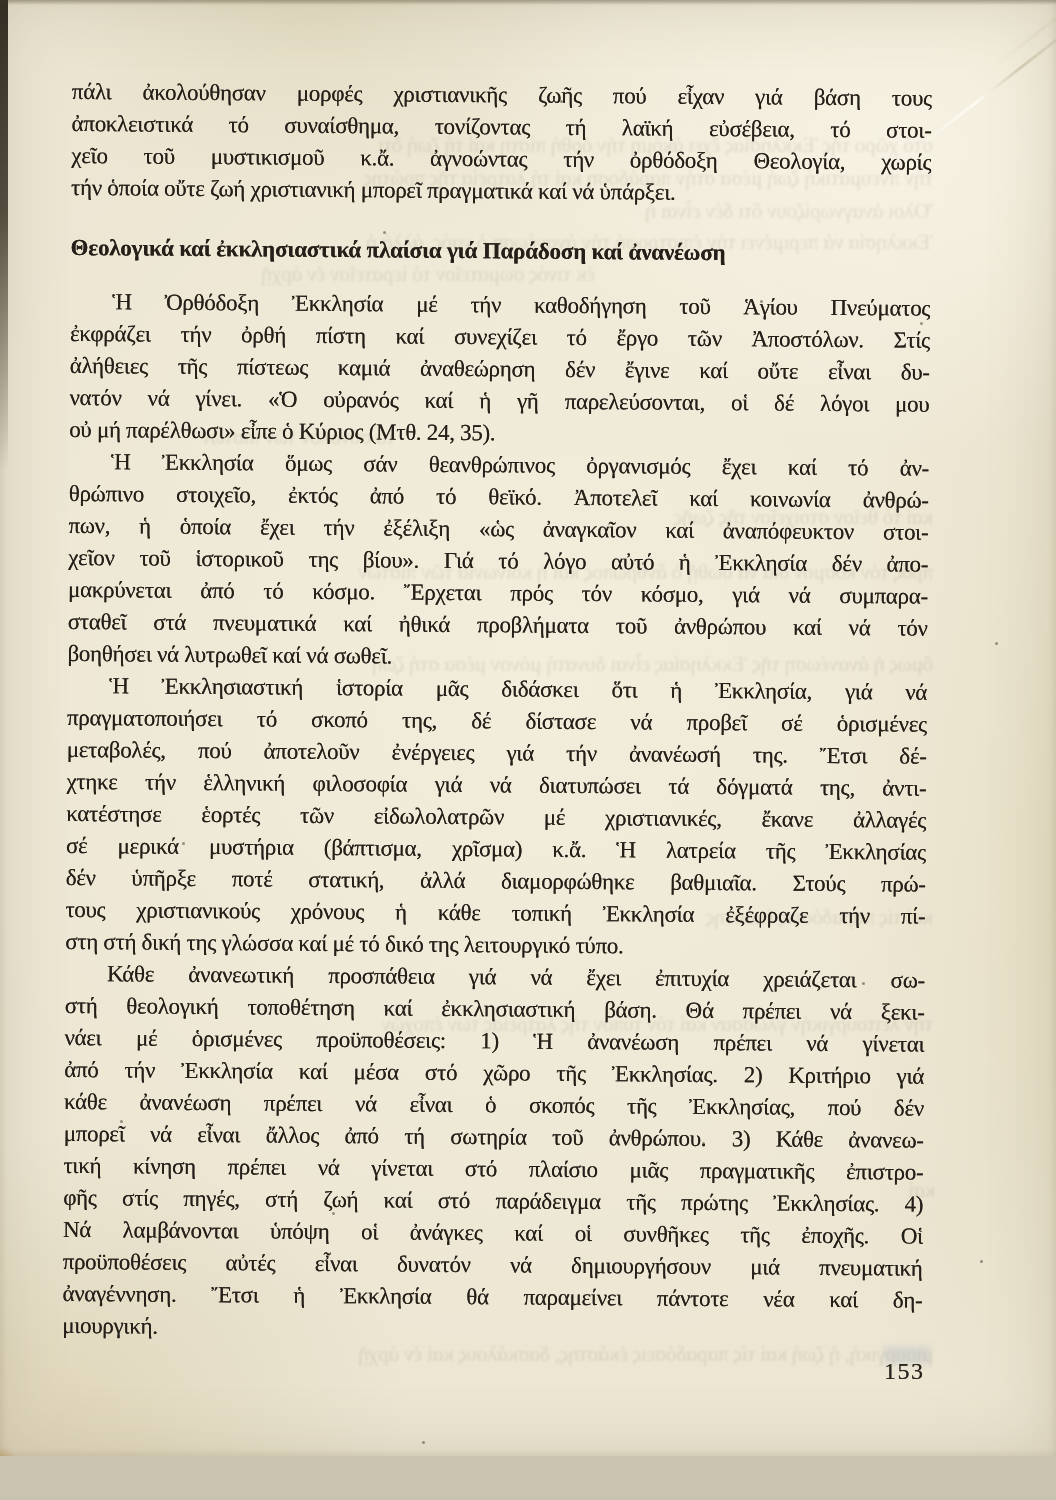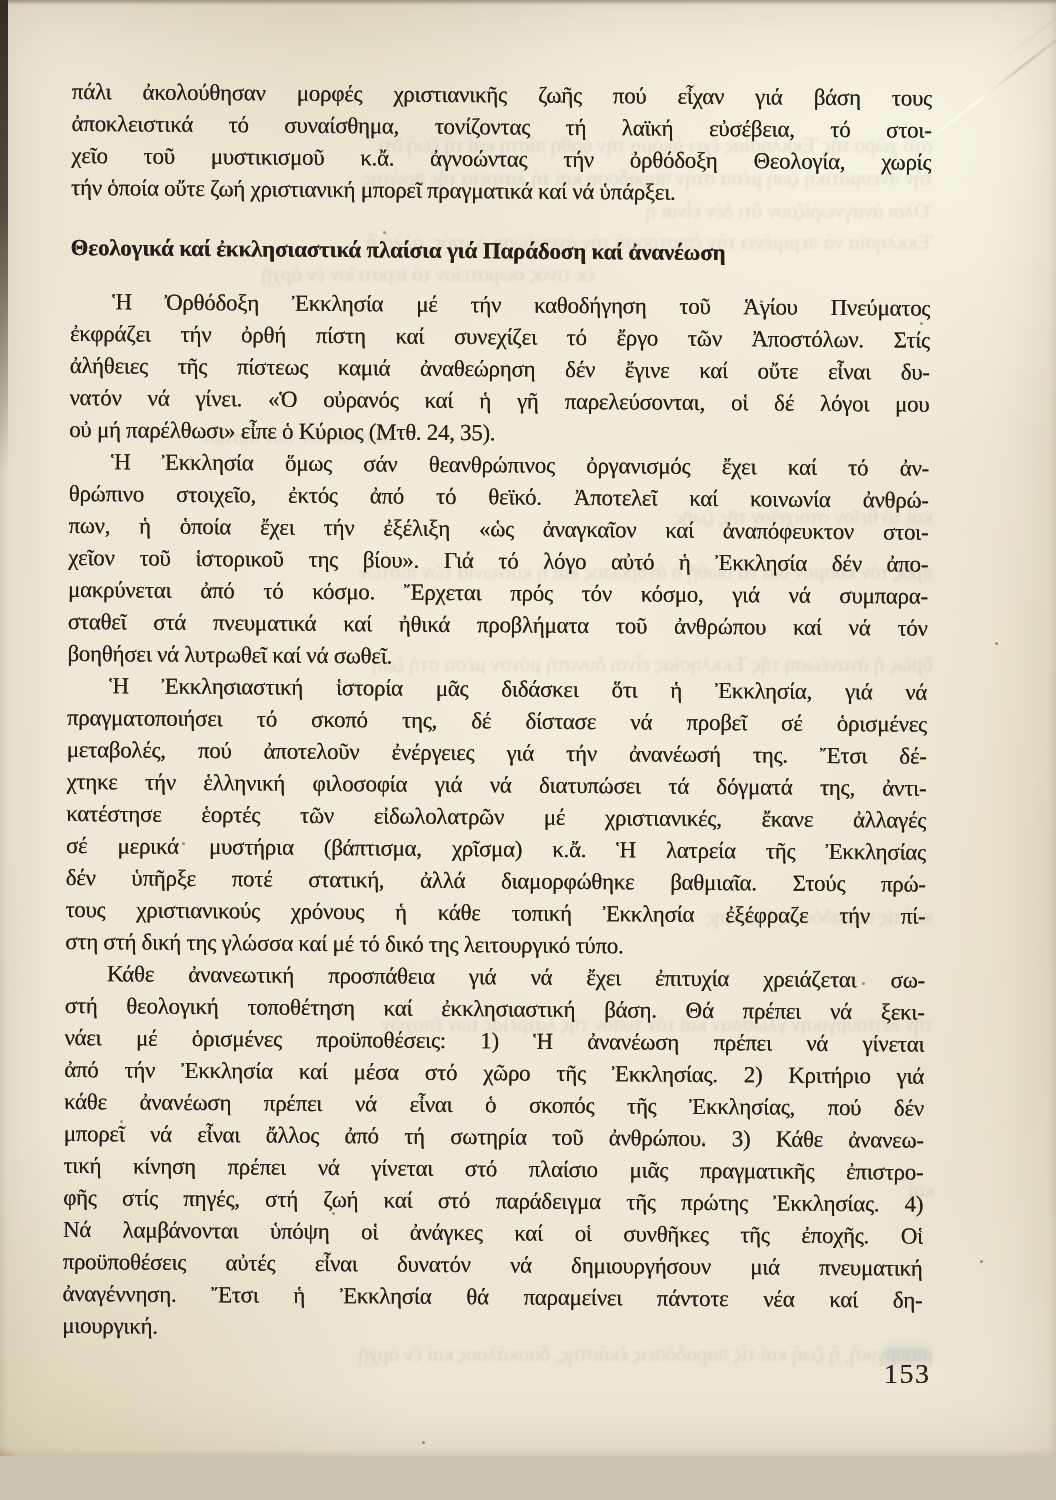--- a/index.html
+++ b/index.html
@@ -46,21 +46,21 @@
     font-size:23px;
     letter-spacing:-0.2px;
     margin:28px 0 22px 0;
     text-shadow:0 0 0.6px rgba(36,31,24,0.9);
   }
 
   
   .page-number{
     position:absolute;
     left:884px; top:1358px;
-    font-size:28px;
+    font-size:24px;
     letter-spacing:1.5px;
     color:#2a261f;
     text-shadow:0 0 0.5px rgba(40,35,27,0.8);
   }
   .page-number-smudge{
     position:absolute;
     left:884px; top:1346px;
     width:46px; height:18px;
     background:rgba(185,190,196,0.38);
     filter:blur(3px);

